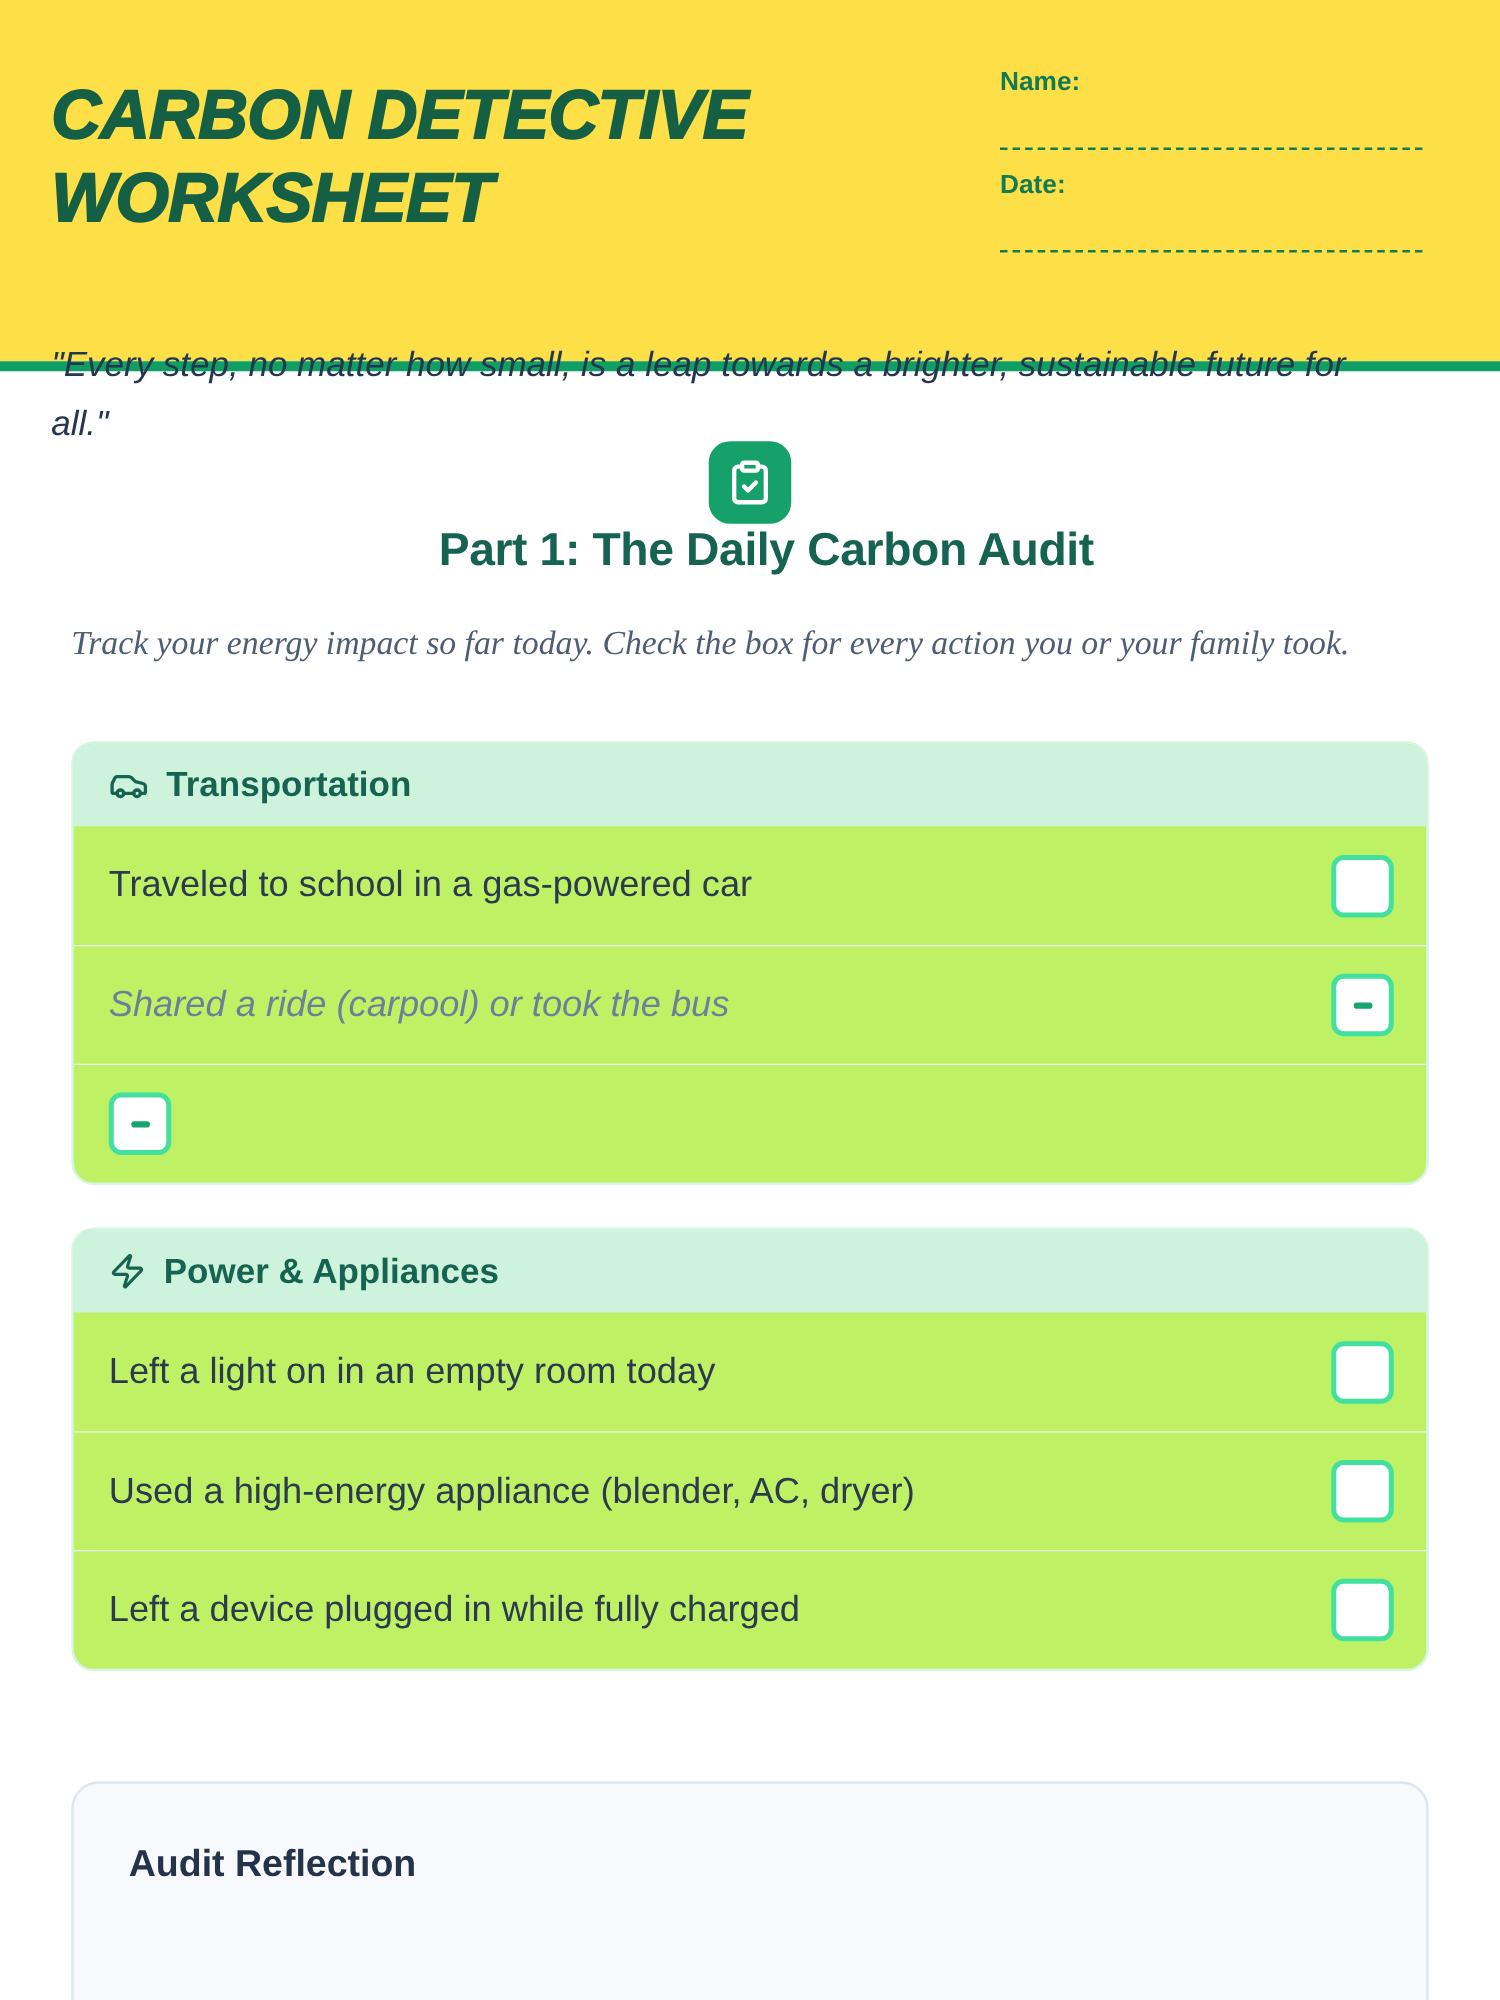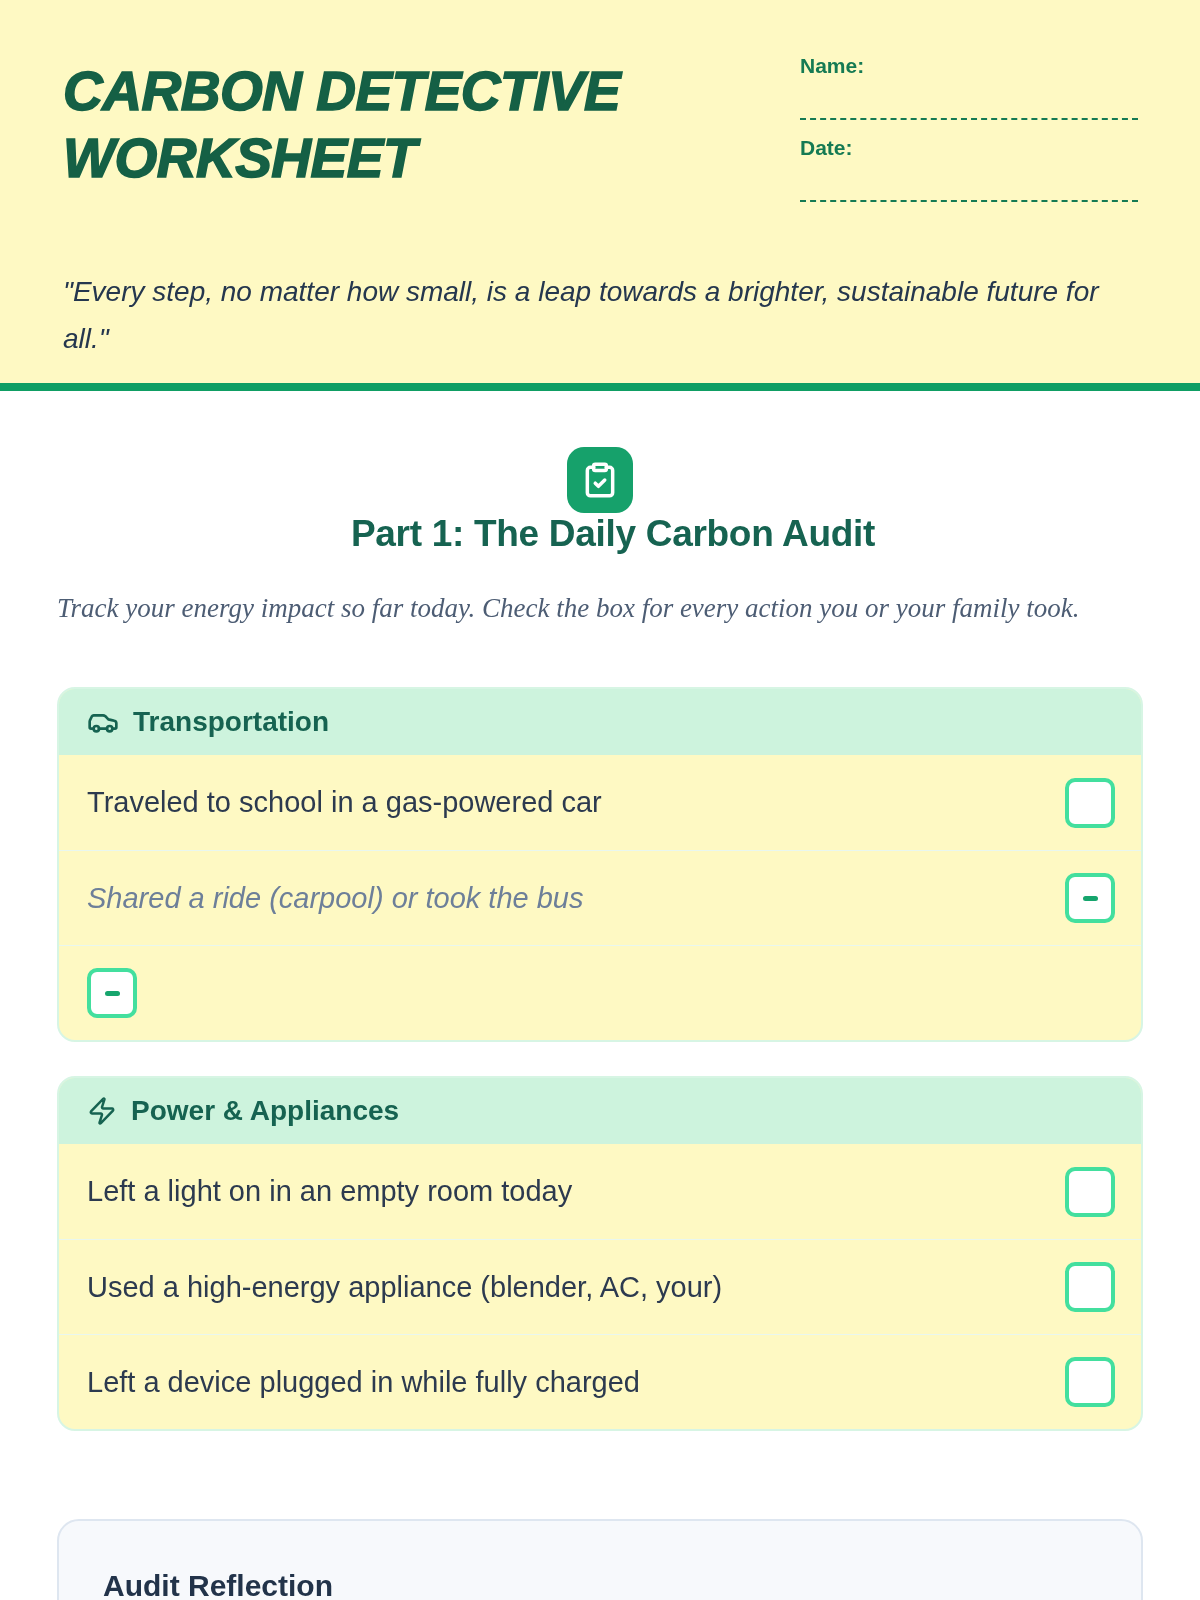--- a/index.html
+++ b/index.html
@@ -5,23 +5,23 @@
   * { margin: 0; padding: 0; box-sizing: border-box; }
   html, body { width: 1200px; height: 1600px; overflow: hidden; }
   body {
     font-family: "Liberation Sans", sans-serif;
     background: #ffffff;
     color: #2c3a4f;
   }
 
   
   .hero {
-    background: #fef9c3;
-    height: 383px;
-    padding: 52px 62px 0 63px;
+    background: #fde047;
+    height: 289px;
+    padding: 52px 62px 0 41px;
   }
   .hero-top { display: flex; align-items: flex-start; }
   .title {
     flex: 1;
     font-size: 55px;
     line-height: 67px;
     font-weight: bold;
     font-style: italic;
     color: #156045;
     letter-spacing: -0.5px;
@@ -81,21 +81,21 @@
     color: #4d5d74;
     max-width: 1040px;
     font-family: Liberation Serif, serif;
   }
 
   
   .card {
     border: 2px solid #d7f5e4;
     border-radius: 18px;
     overflow: hidden;
-    background: #fef9c3;
+    background: #bef264;
   }
   .card-1 { margin-top: 56px; }
   .card-2 { margin-top: 34px; }
   .card-header {
     background: #cdf3dd;
     height: 66px;
     display: flex;
     align-items: center;
     padding: 0 28px;
   }
@@ -228,21 +228,21 @@
           </svg>
         </span>
         <h3 class="card-title">Power &amp; Appliances</h3>
       </div>
       <div class="card-body">
         <div class="row">
           <span class="row-label">Left a light on in an empty room today</span>
           <span class="checkbox"></span>
         </div>
         <div class="row">
-          <span class="row-label">Used a high-energy appliance (blender, AC, your)</span>
+          <span class="row-label">Used a high-energy appliance (blender, AC, dryer)</span>
           <span class="checkbox"></span>
         </div>
         <div class="row">
           <span class="row-label">Left a device plugged in while fully charged</span>
           <span class="checkbox"></span>
         </div>
       </div>
     </section>
 
     <section class="reflection-card">

